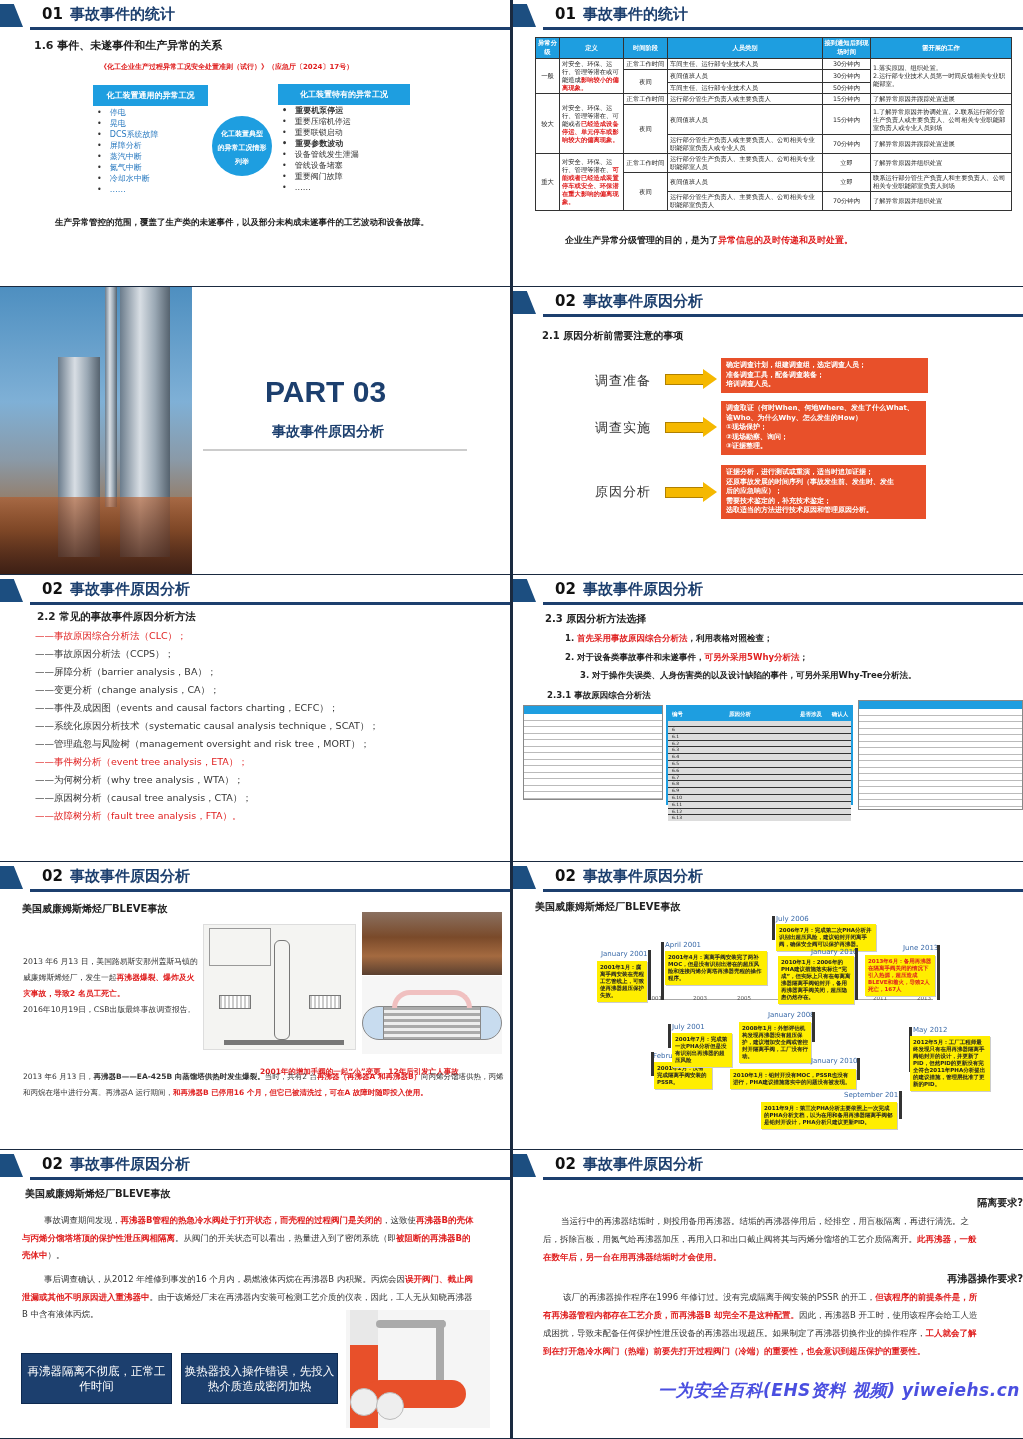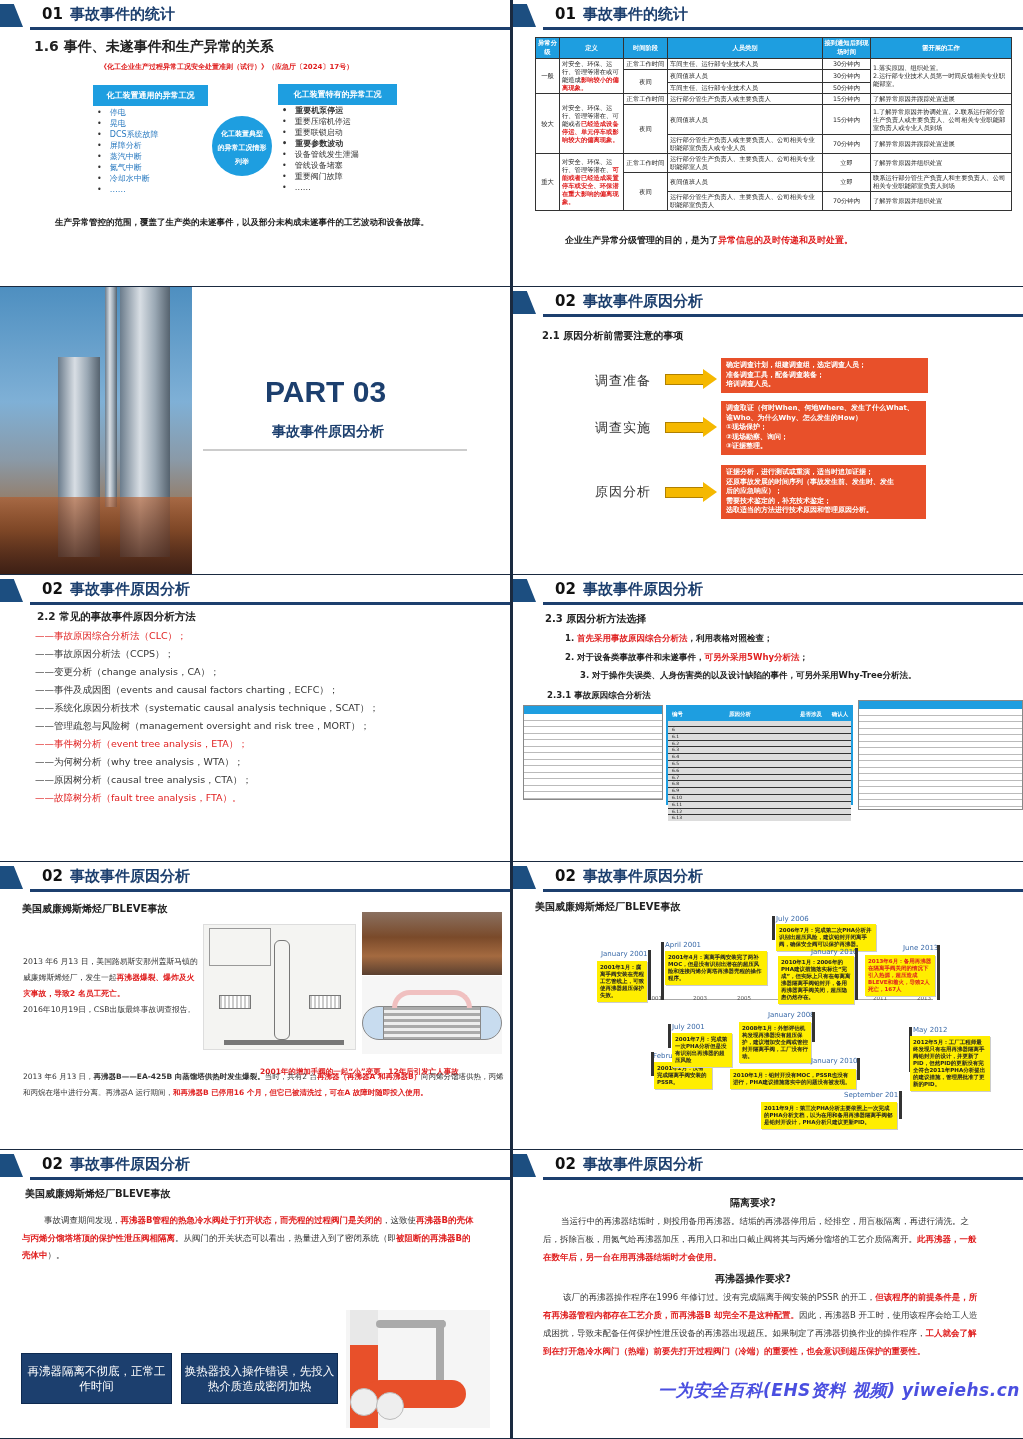--- a/index.html
+++ b/index.html
@@ -41,54 +41,54 @@
 .mini .head{height:8px;background:#1e9ee0}
 
 .tl-note{position:absolute;background:#ffee00;color:#222;font-size:5.5px;font-weight:bold;padding:3px;line-height:7px;box-shadow:1px 1px 0 #ccc}
 .tl-date{position:absolute;font-size:7px;color:#3a6aa8}
 .tl-bar{position:absolute;width:3px;background:#333}
 .tl-axis{position:absolute;left:135px;right:90px;top:137px;height:1px;background:#aaa}
 .tl-axis-lbl{position:absolute;top:133px;font-size:5.5px;color:#555}
 
 .navy-box{position:absolute;background:#1c3f6e;color:#fff;font-size:11.5px;text-align:center;line-height:15px;padding-top:10px;border:1px solid #0e2a50}
 .para{position:absolute;font-size:8.5px;line-height:17.5px;color:#333}
-.center-h{position:absolute;left:0;right:0;text-align:center;font-weight:bold;font-size:10px}
+.center-h{position:absolute;left:0;right:0;text-align:right;font-weight:bold;font-size:10px}
 .watermark{position:absolute;left:145px;top:229px;font-size:17px;font-style:italic;color:#4a4fe0;font-weight:bold;letter-spacing:0.5px}
 </style>
 </head>
 <body>
 
 <div class="grid">
 
 <div class="slide">
   <div class="hdr">
     <div class="tab"></div>
     <span class="num">01</span>
     <span class="ttl">事故事件的统计</span>
     <div class="line"></div>
   </div>
-  <div class="sub" style="left:34px;top:38px;font-size:14px">1.6 事件、未遂事件和生产异常的关系</div>
+  <div class="sub" style="left:34px;top:38px;font-size:11px">1.6 事件、未遂事件和生产异常的关系</div>
   <div class="red b" style="position:absolute;left:100px;top:62px;font-size:7px">《化工企业生产过程异常工况安全处置准则（试行）》（应急厅〔2024〕17号）</div>
   <div class="s1-box" style="left:93px;top:85px;width:115px">化工装置通用的异常工况</div>
   <ul class="s1-list" style="left:97px;top:107px">
     <li>停电</li>
     <li>晃电</li>
     <li>DCS系统故障</li>
     <li>屏障分析</li>
     <li>蒸汽中断</li>
     <li>氮气中断</li>
     <li>冷却水中断</li>
     <li>……</li>
   </ul>
   <div class="s1-circle">
     <div>化工装置典型</div>
     <div>的异常工况情形</div>
     <div>列举</div>
   </div>
-  <div class="s1-box" style="left:278px;top:84px;width:119px">化工装置特有的异常工况</div>
+  <div class="s1-box" style="left:278px;top:84px;width:132px">化工装置特有的异常工况</div>
   <ul class="s1-list" style="left:282px;top:105px;color:#333">
     <li class="b">重要机泵停运</li>
     <li>重要压缩机停运</li>
     <li>重要联锁启动</li>
     <li class="b">重要参数波动</li>
     <li>设备管线发生泄漏</li>
     <li>管线设备堵塞</li>
     <li>重要阀门故障</li>
     <li>……</li>
   </ul>
@@ -233,20 +233,21 @@
   <div class="hdr">
     <div class="tab"></div>
     <span class="num">02</span>
     <span class="ttl">事故事件原因分析</span>
     <div class="line"></div>
   </div>
   <div class="sub" style="left:37px;top:35px;font-size:10.5px">2.2 常见的事故事件原因分析方法</div>
   <ul class="m-list">
     <li class="red">——事故原因综合分析法（CLC）；</li>
     <li>——事故原因分析法（CCPS）；</li>
+    <li>——屏障分析（barrier analysis，BA）；</li>
     <li>——变更分析（change analysis，CA）；</li>
     <li>——事件及成因图（events and causal factors charting，ECFC）；</li>
     <li>——系统化原因分析技术（systematic causal analysis technique，SCAT）；</li>
     <li>——管理疏忽与风险树（management oversight and risk tree，MORT）；</li>
     <li class="red">——事件树分析（event tree analysis，ETA）；</li>
     <li>——为何树分析（why tree analysis，WTA）；</li>
     <li>——原因树分析（causal tree analysis，CTA）；</li>
     <li class="red">——故障树分析（fault tree analysis，FTA）。</li>
   </ul>
 </div>
@@ -421,20 +422,23 @@
   <div class="hdr">
     <div class="tab"></div>
     <span class="num">02</span>
     <span class="ttl">事故事件原因分析</span>
     <div class="line"></div>
   </div>
   <div class="sub" style="left:25px;top:37px;font-size:10px">美国威廉姆斯烯烃厂BLEVE事故</div>
   <div class="para" style="left:22px;top:62px;width:455px;text-indent:22px">
     <span>事故调查期间发现，</span><span class="red b">再沸器B管程的热急冷水阀处于打开状态，而壳程的过程阀门是关闭的</span><span>，这致使</span><span class="red b">再沸器B的壳体与丙烯分馏塔塔顶的保护性泄压阀相隔离</span><span>。从阀门的开关状态可以看出，热量进入到了密闭系统（即</span><span class="red b">被阻断的再沸器B的壳体中</span><span>）。</span>
   </div>
+  <div class="para" style="left:22px;top:121px;width:455px;text-indent:22px">
+    <span>事后调查确认，从2012 年维修到事发的16 个月内，易燃液体丙烷在再沸器B 内积聚。丙烷会因</span><span class="red b">误开阀门、截止阀泄漏或其他不明原因进入重沸器中</span><span>。由于该烯烃厂未在再沸器内安装可检测工艺介质的仪表，因此，工人无从知晓再沸器B 中含有液体丙烷。</span>
+  </div>
   <div class="navy-box" style="left:21px;top:203px;width:151px;height:51px">再沸器隔离不彻底，正常工作时间</div>
   <div class="navy-box" style="left:181px;top:203px;width:157px;height:51px">换热器投入操作错误，先投入热介质造成密闭加热</div>
   <div style="position:absolute;left:346px;top:160px;width:144px;height:118px;background:#f5f5f5">
     <div style="position:absolute;left:4px;top:0;width:28px;height:118px;background:linear-gradient(180deg,#e8e8e8 0 30%,#e8502a 30%)"></div>
     <div style="position:absolute;left:30px;top:10px;width:70px;height:8px;background:#aaa;border-radius:4px"></div>
     <div style="position:absolute;left:90px;top:10px;width:8px;height:60px;background:#aaa"></div>
     <div style="position:absolute;left:20px;top:70px;width:100px;height:28px;background:#e8502a;border-radius:14px"></div>
     <div style="position:absolute;left:4px;top:78px;width:28px;height:28px;background:#eee;border-radius:50%;border:1px solid #bbb"></div>
     <div style="position:absolute;left:30px;top:82px;width:28px;height:28px;background:#eee;border-radius:50%;border:1px solid #bbb"></div>
   </div>

